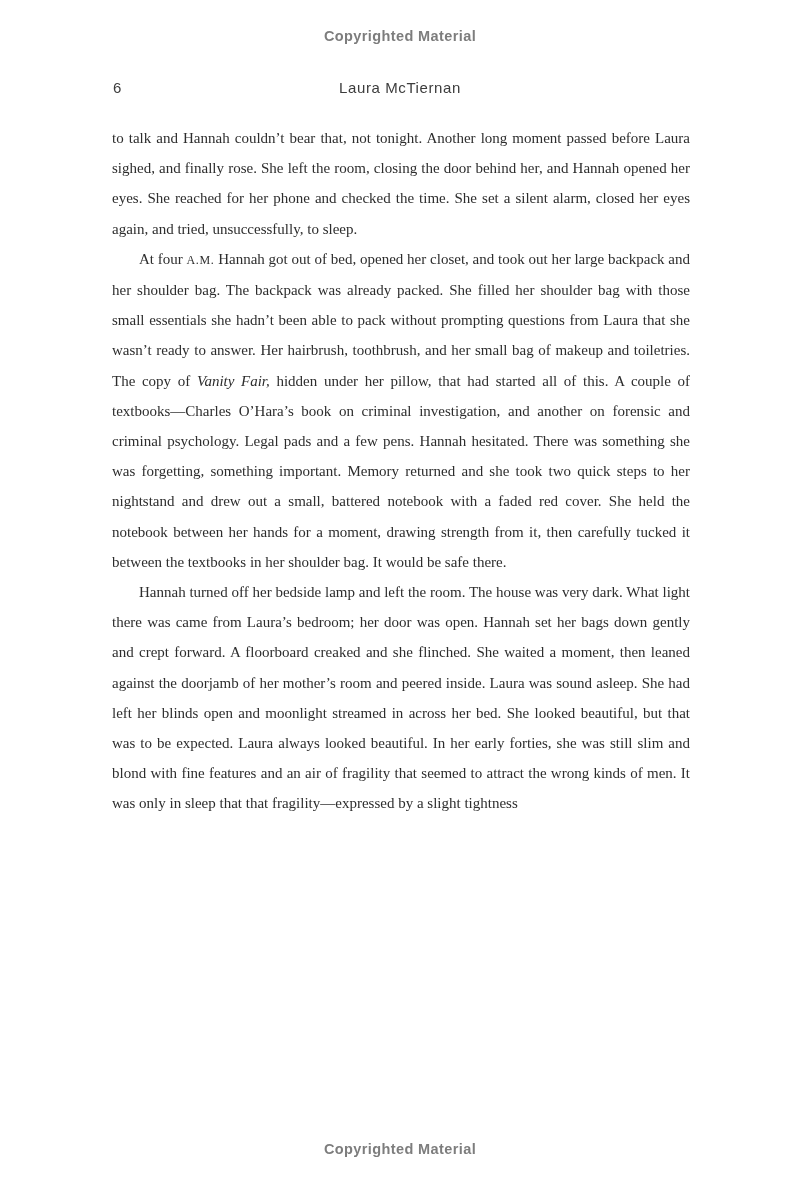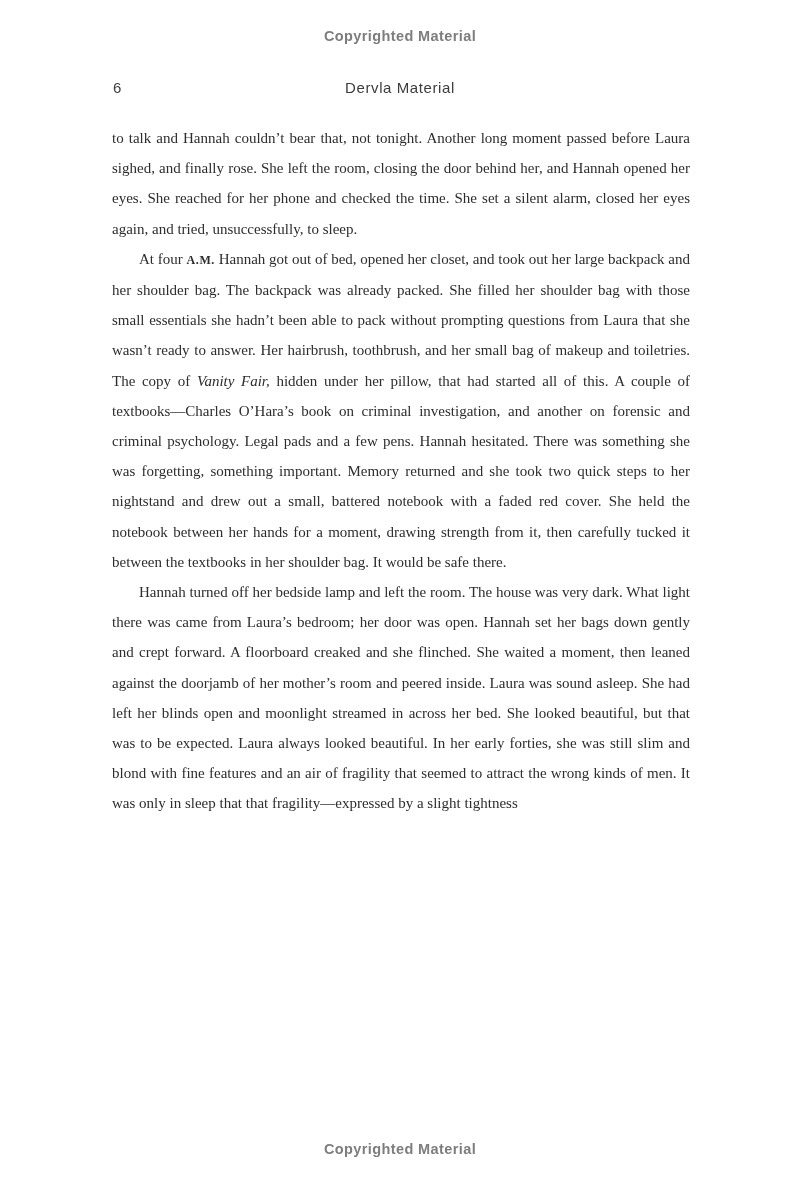--- a/index.html
+++ b/index.html
@@ -60,31 +60,31 @@
     -webkit-hyphens: none;
     hyphens: none;
   }
   .para {
     margin: 0;
     text-align: justify;
     text-justify: inter-word;
   }
   .para.indent { text-indent: 27px; }
   .italic { font-style: italic; }
-  .smallcaps { font-size: 0.8em; letter-spacing: 0.6px; font-weight: bold; }
+  .smallcaps { font-size: 0.8em; letter-spacing: 0.6px; }
 </style>
 </head>
 <body>
 
 <div class="page">
   <div class="top-note">Copyrighted Material</div>
 
   <div class="running-head">
     <span class="pagenum">6</span>
-    <span class="author">Dervla Material</span>
+    <span class="author">Laura McTiernan</span>
   </div>
 
   <div class="body-text">
       <p class="para"><span>to talk and Hannah couldn’t bear that, not tonight. Another long moment passed before Laura sighed, and finally rose. She left the room, closing the door behind her, and Hannah opened her eyes. She reached for her phone and checked the time. She set a silent alarm, closed her eyes again, and tried, unsuccessfully, to sleep.</span></p>
       <p class="para indent"><span>At four </span><span class="smallcaps">A.M.</span><span> Hannah got out of bed, opened her closet, and took out her large backpack and her shoulder bag. The backpack was already packed. She filled her shoulder bag with those small essentials she hadn’t been able to pack without prompting questions from Laura that she wasn’t ready to answer. Her hairbrush, toothbrush, and her small bag of makeup and toiletries. The copy of </span><span class="italic">Vanity Fair,</span><span> hidden under her pillow, that had started all of this. A couple of textbooks—Charles O’Hara’s book on criminal investigation, and another on forensic and criminal psychology. Legal pads and a few pens. Hannah hesitated. There was something she was forgetting, something important. Memory returned and she took two quick steps to her nightstand and drew out a small, battered notebook with a faded red cover. She held the notebook between her hands for a moment, drawing strength from it, then carefully tucked it between the textbooks in her shoulder bag. It would be safe there.</span></p>
       <p class="para indent"><span>Hannah turned off her bedside lamp and left the room. The house was very dark. What light there was came from Laura’s bedroom; her door was open. Hannah set her bags down gently and crept forward. A floorboard creaked and she flinched. She waited a moment, then leaned against the doorjamb of her mother’s room and peered inside. Laura was sound asleep. She had left her blinds open and moonlight streamed in across her bed. She looked beautiful, but that was to be expected. Laura always looked beautiful. In her early forties, she was still slim and blond with fine features and an air of fragility that seemed to attract the wrong kinds of men. It was only in sleep that that fragility—expressed by a slight tightness</span></p>
     </div>
 
   <div class="bottom-note">Copyrighted Material</div>
 </div>

